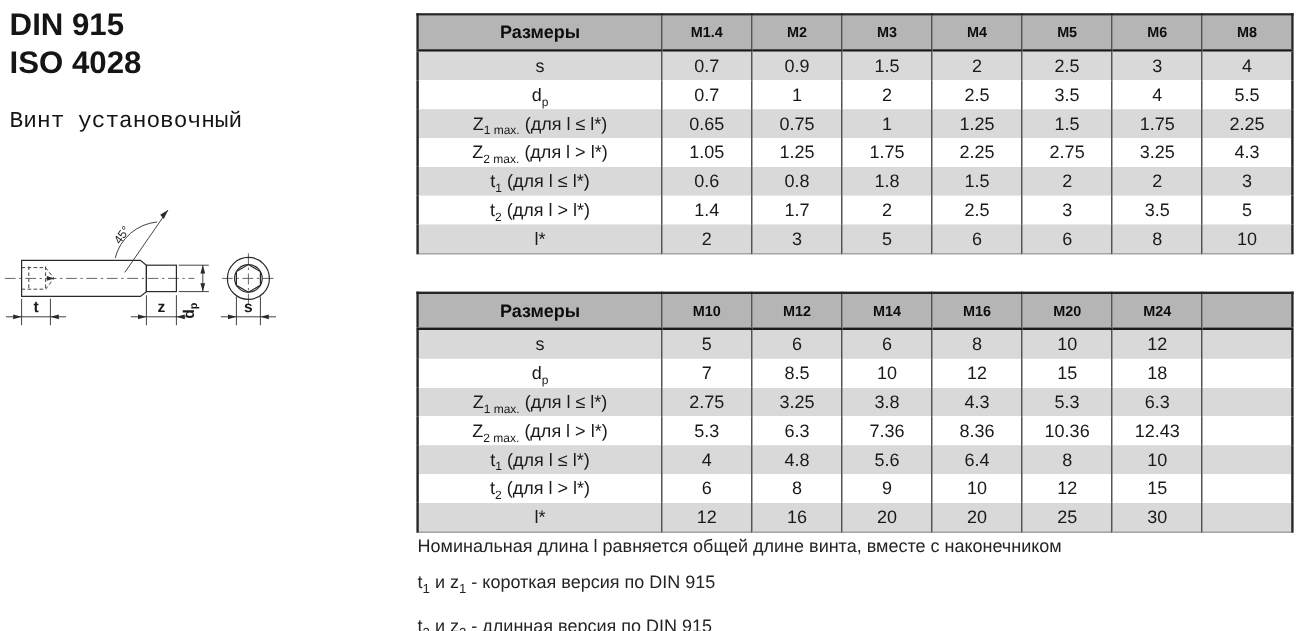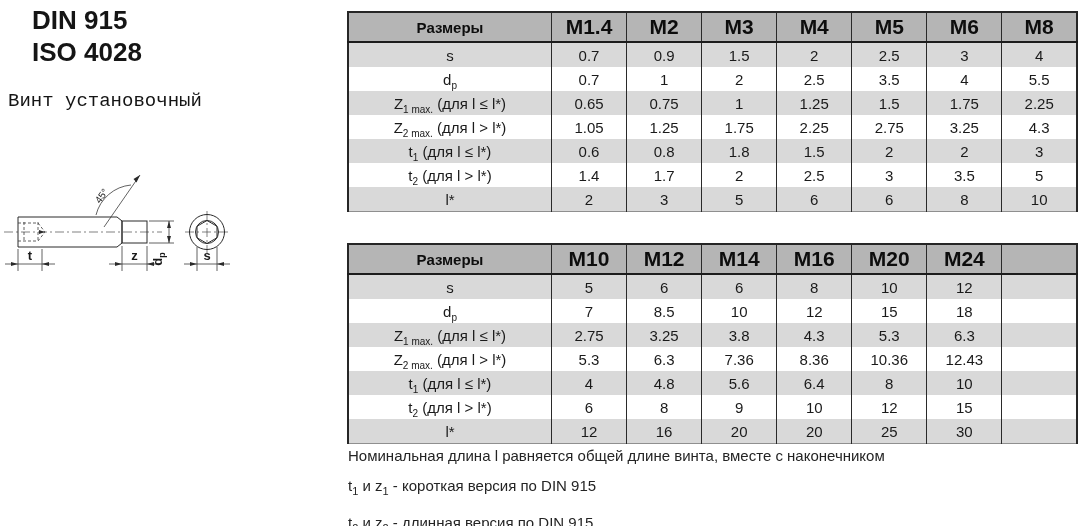--- a/index.html
+++ b/index.html
@@ -2,21 +2,21 @@
 <html><head>
 <meta charset="utf-8">
 <style>
   html,body{margin:0;padding:0;}
   body{
     width:1089px;height:526px;position:relative;overflow:hidden;
     background:#ffffff;color:#111;
     font-family:"Liberation Sans",sans-serif;
   }
   
-  .brand{position:absolute;left:8px;top:4px;font-size:26px;font-weight:bold;line-height:32px;color:#151515;margin-left:24px;}
+  .brand{position:absolute;left:8px;top:4px;font-size:26px;font-weight:bold;line-height:32px;color:#151515;}
   .desc{position:absolute;left:8px;top:86px;font-size:19px;line-height:30px;color:#151515;font-family:Liberation Mono, monospace;}
   
   #drawing{position:absolute;left:0;top:160px;width:260px;height:138px;}
   #drawing .ln{stroke:#2a2a2a;stroke-width:1;fill:none;}
   #drawing .thin{stroke:#3a3a3a;stroke-width:0.8;fill:none;}
   #drawing .dash{stroke:#3a3a3a;stroke-width:0.8;fill:none;stroke-dasharray:3 2;}
   #drawing .cline{stroke:#4a4a4a;stroke-width:0.7;fill:none;stroke-dasharray:9 3 2 3;}
   #drawing .arr{fill:#2a2a2a;stroke:none;}
   #drawing text{fill:#1a1a1a;font-family:"Liberation Sans",sans-serif;}
   #drawing .dim{font-size:13px;font-weight:bold;text-anchor:middle;}
@@ -27,21 +27,21 @@
     border:2px solid #262626;border-bottom:1px solid #8f8f8f;font-size:15px;color:#1a1a1a;
   }
   #table1{top:11px;}
   #table2{top:243px;}
   .spec th,.spec td{
     border-left:1px solid #2a2a2a;padding:0 2px;text-align:center;vertical-align:middle;
     overflow:hidden;white-space:nowrap;font-weight:normal;
   }
   .spec th:first-child,.spec td:first-child{border-left:none;}
   .spec thead th{
-    background:#b5b5b5;font-weight:bold;font-size:21px;height:28px;
+    background:#b5b5b5;font-weight:bold;font-size:12px;height:28px;
     border-bottom:2px solid #1c1c1c;color:#0d0d0d;
   }
   .spec thead th.label-col{width:198px;font-size:15px;}
   .spec tbody th,.spec tbody td{height:24px;}
   .spec tbody tr:nth-child(odd){background:#d9d9d9;}
   .spec sub{font-size:10px;line-height:0;}
   
   .fnote{position:absolute;left:348px;font-size:15px;color:#242424;}
   #fnote1{top:447px;}
   #fnote2{top:477px;}

